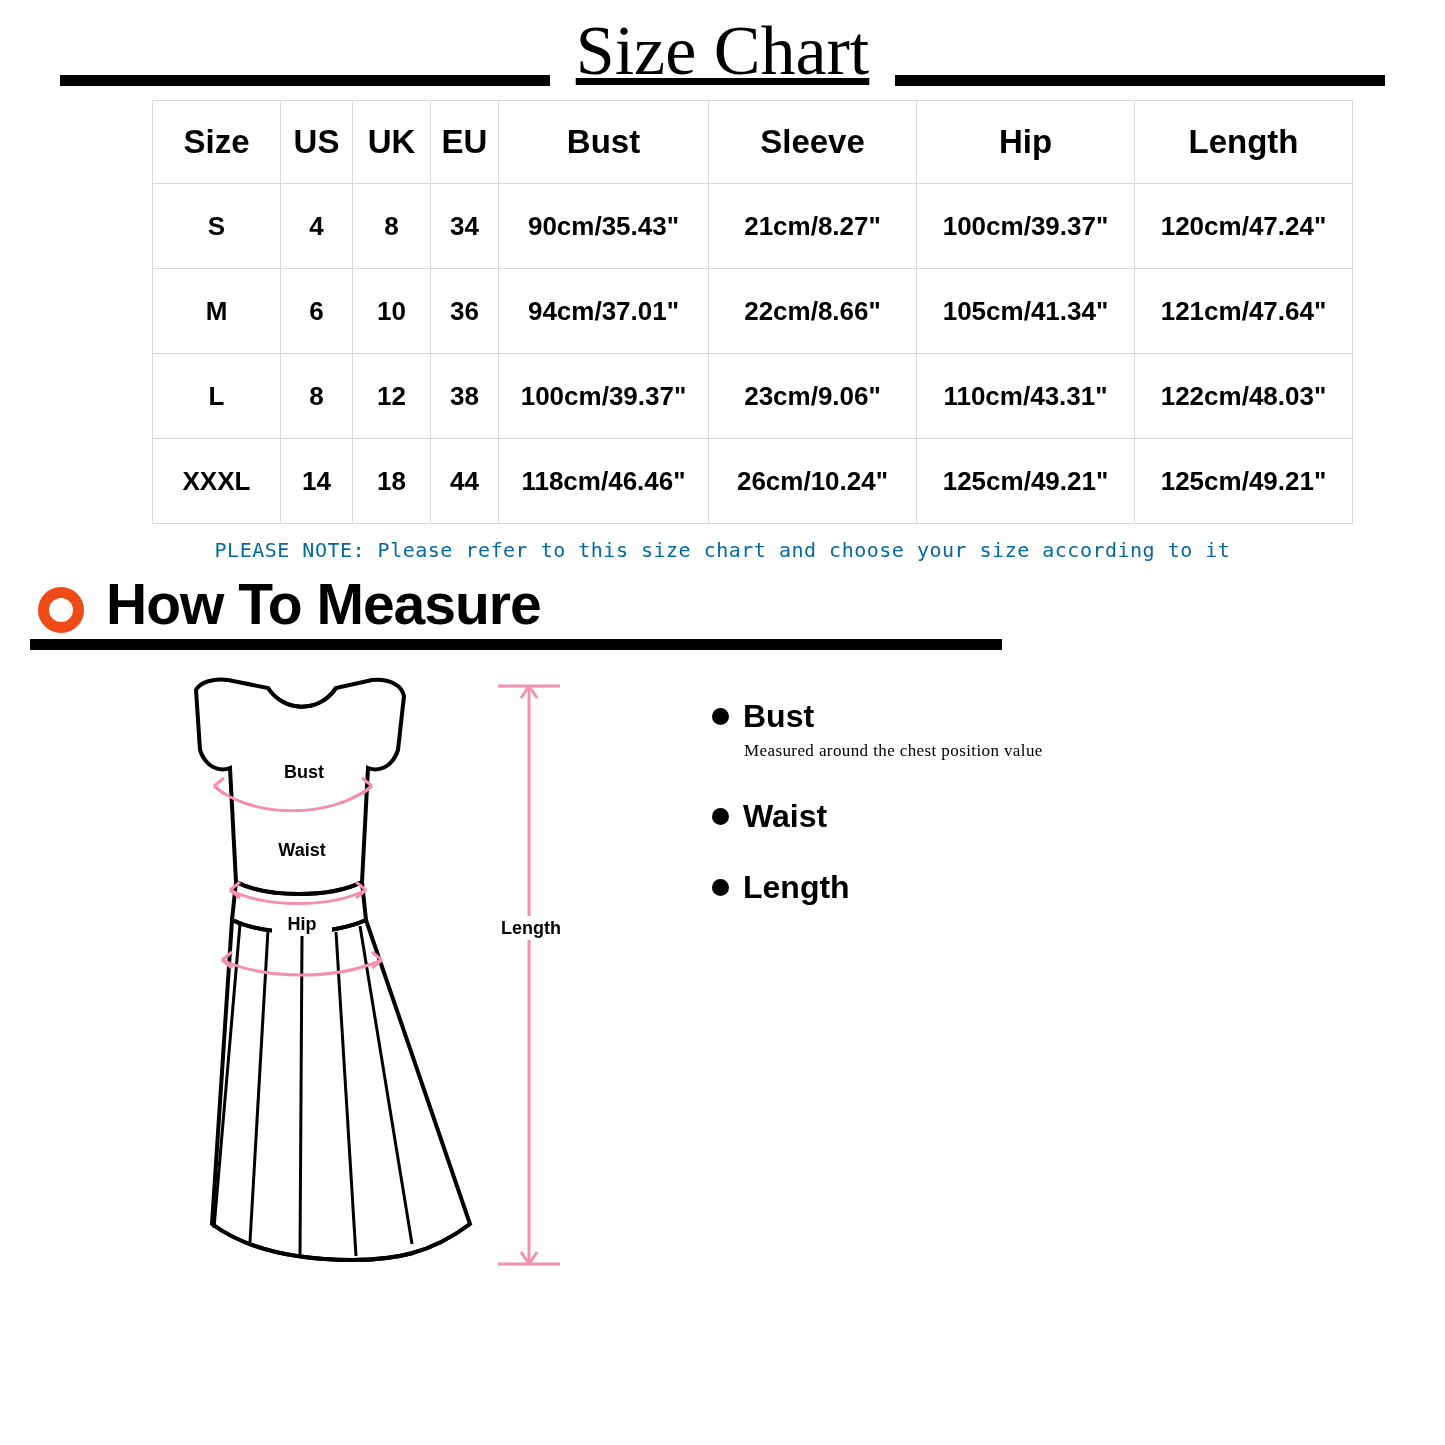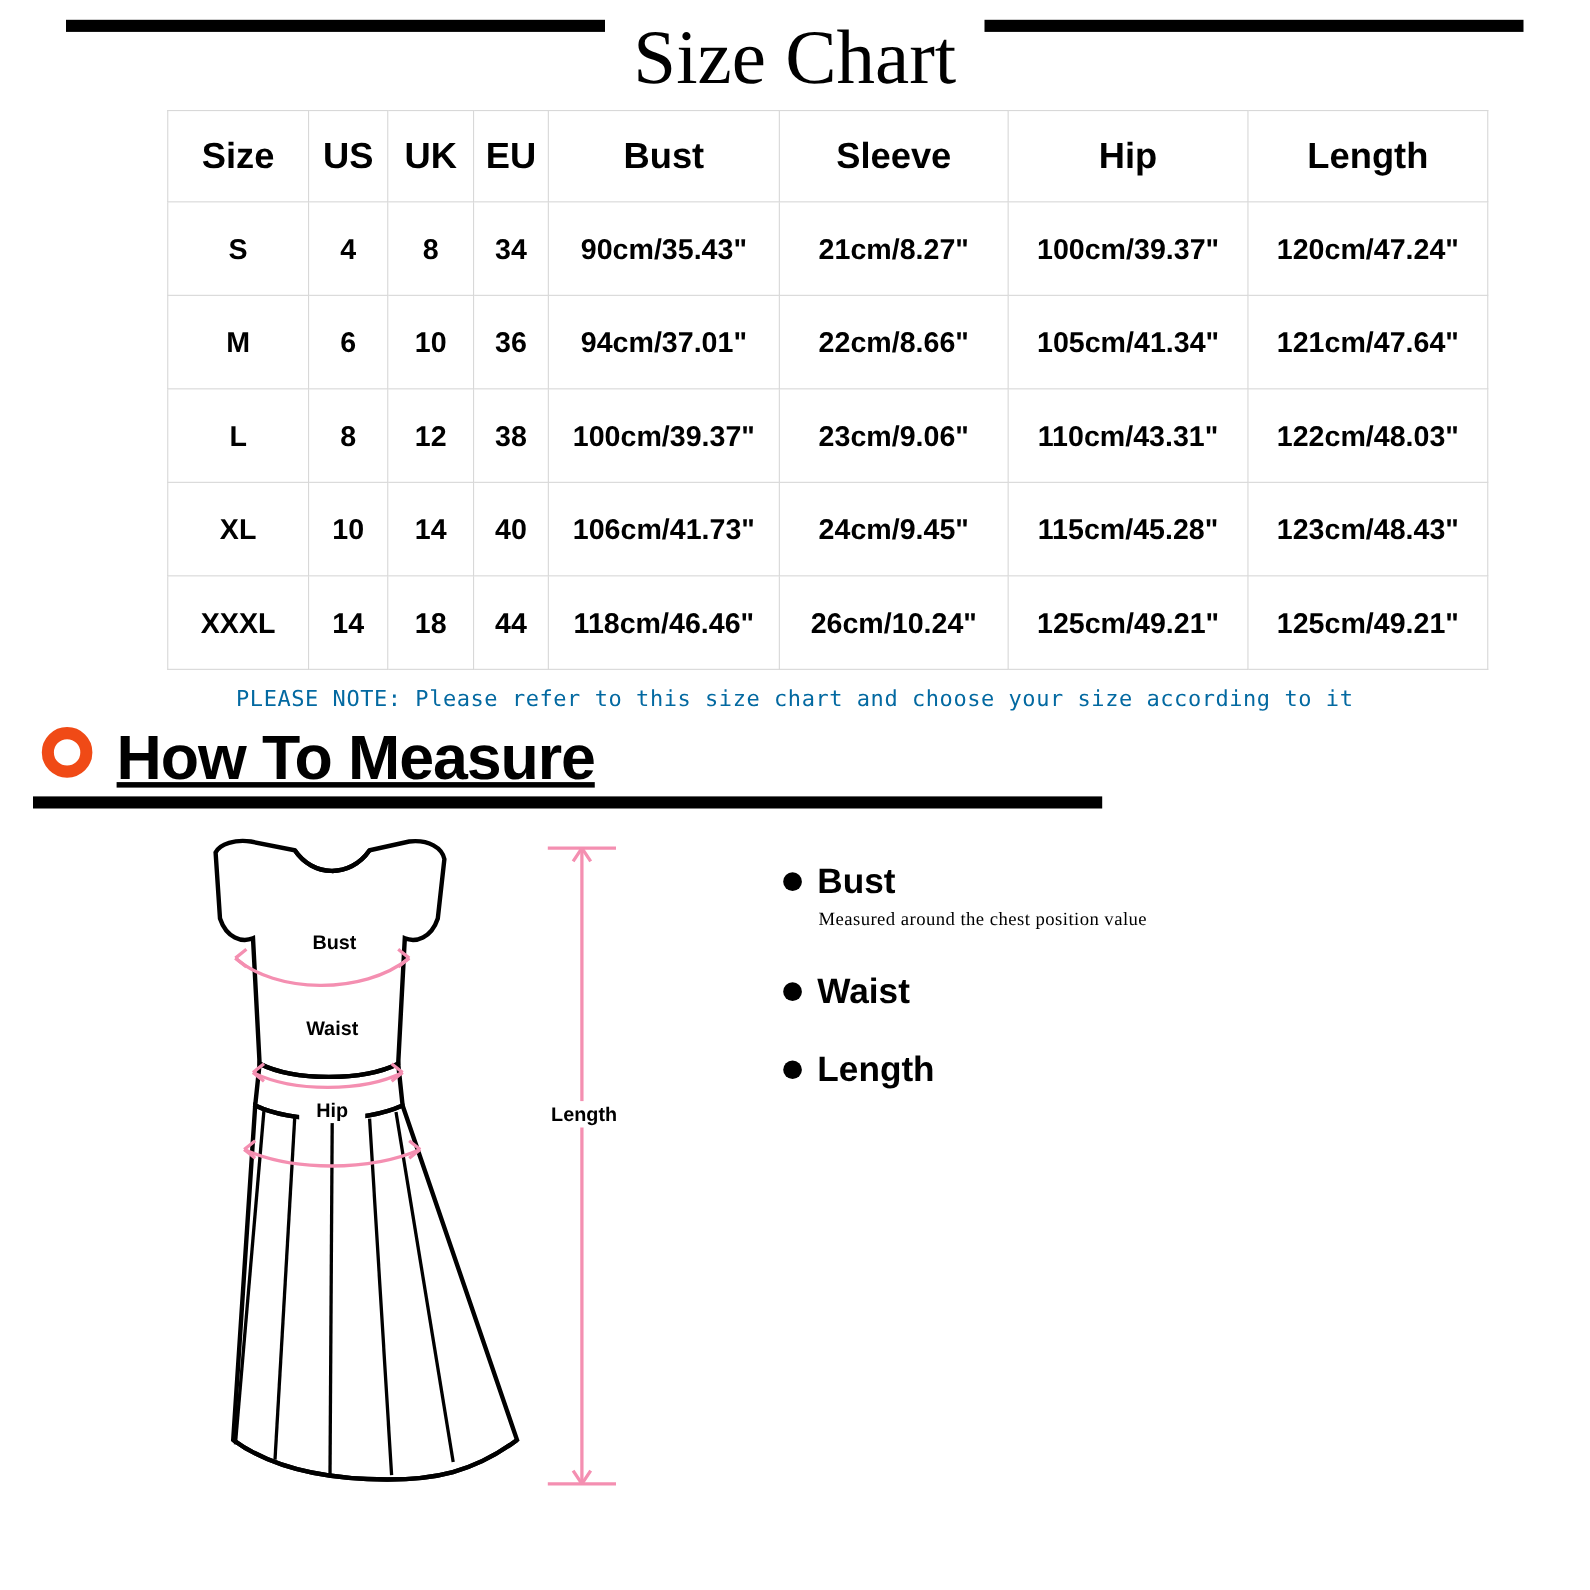--- a/index.html
+++ b/index.html
@@ -12,24 +12,25 @@
     height: 1445px;
     font-family: "Liberation Sans", sans-serif;
     color: #000;
     overflow: hidden;
     position: relative;
   }
 
   
   .title-row {
     display: flex;
-    align-items: flex-start;
+    align-items: flex-end;
     padding: 18px 60px 0 60px;
     height: 86px;
     box-sizing: border-box;
+    text-decoration: underline;
   }
   .title-rule {
     flex: 1 1 auto;
     height: 11px;
     background: #000;
   }
   .title-rule.left { margin-right: 26px; }
   .title-rule.right { margin-left: 26px; }
   .chart-title {
     font-family: "Liberation Serif", serif;
@@ -89,23 +90,22 @@
     text-align: center;
     color: #0369a1;
     font-family: "DejaVu Sans Mono", monospace;
     font-size: 20px;
     letter-spacing: 0.5px;
   }
 
   
   .how-head {
     display: flex;
-    align-items: flex-start;
+    align-items: flex-end;
     margin: 14px 0 0 38px;
-    text-decoration: underline;
   }
   .ring {
     width: 46px;
     height: 46px;
     border-radius: 50%;
     border: 11px solid #f04a16;
     box-sizing: border-box;
     margin-right: 22px;
     flex: 0 0 auto;
   }
@@ -223,30 +223,20 @@
         <td class="size-col">L</td>
         <td class="num-col">8</td>
         <td class="num-col">12</td>
         <td class="num-col">38</td>
         <td>100cm/39.37"</td>
         <td>23cm/9.06"</td>
         <td>110cm/43.31"</td>
         <td>122cm/48.03"</td>
       </tr>
       <tr>
-        <td class="size-col">XL</td>
-        <td class="num-col">10</td>
-        <td class="num-col">14</td>
-        <td class="num-col">40</td>
-        <td>106cm/41.73"</td>
-        <td>24cm/9.45"</td>
-        <td>115cm/45.28"</td>
-        <td>123cm/48.43"</td>
-      </tr>
-      <tr>
         <td class="size-col">XXXL</td>
         <td class="num-col">14</td>
         <td class="num-col">18</td>
         <td class="num-col">44</td>
         <td>118cm/46.46"</td>
         <td>26cm/10.24"</td>
         <td>125cm/49.21"</td>
         <td>125cm/49.21"</td>
       </tr>
     </tbody>

